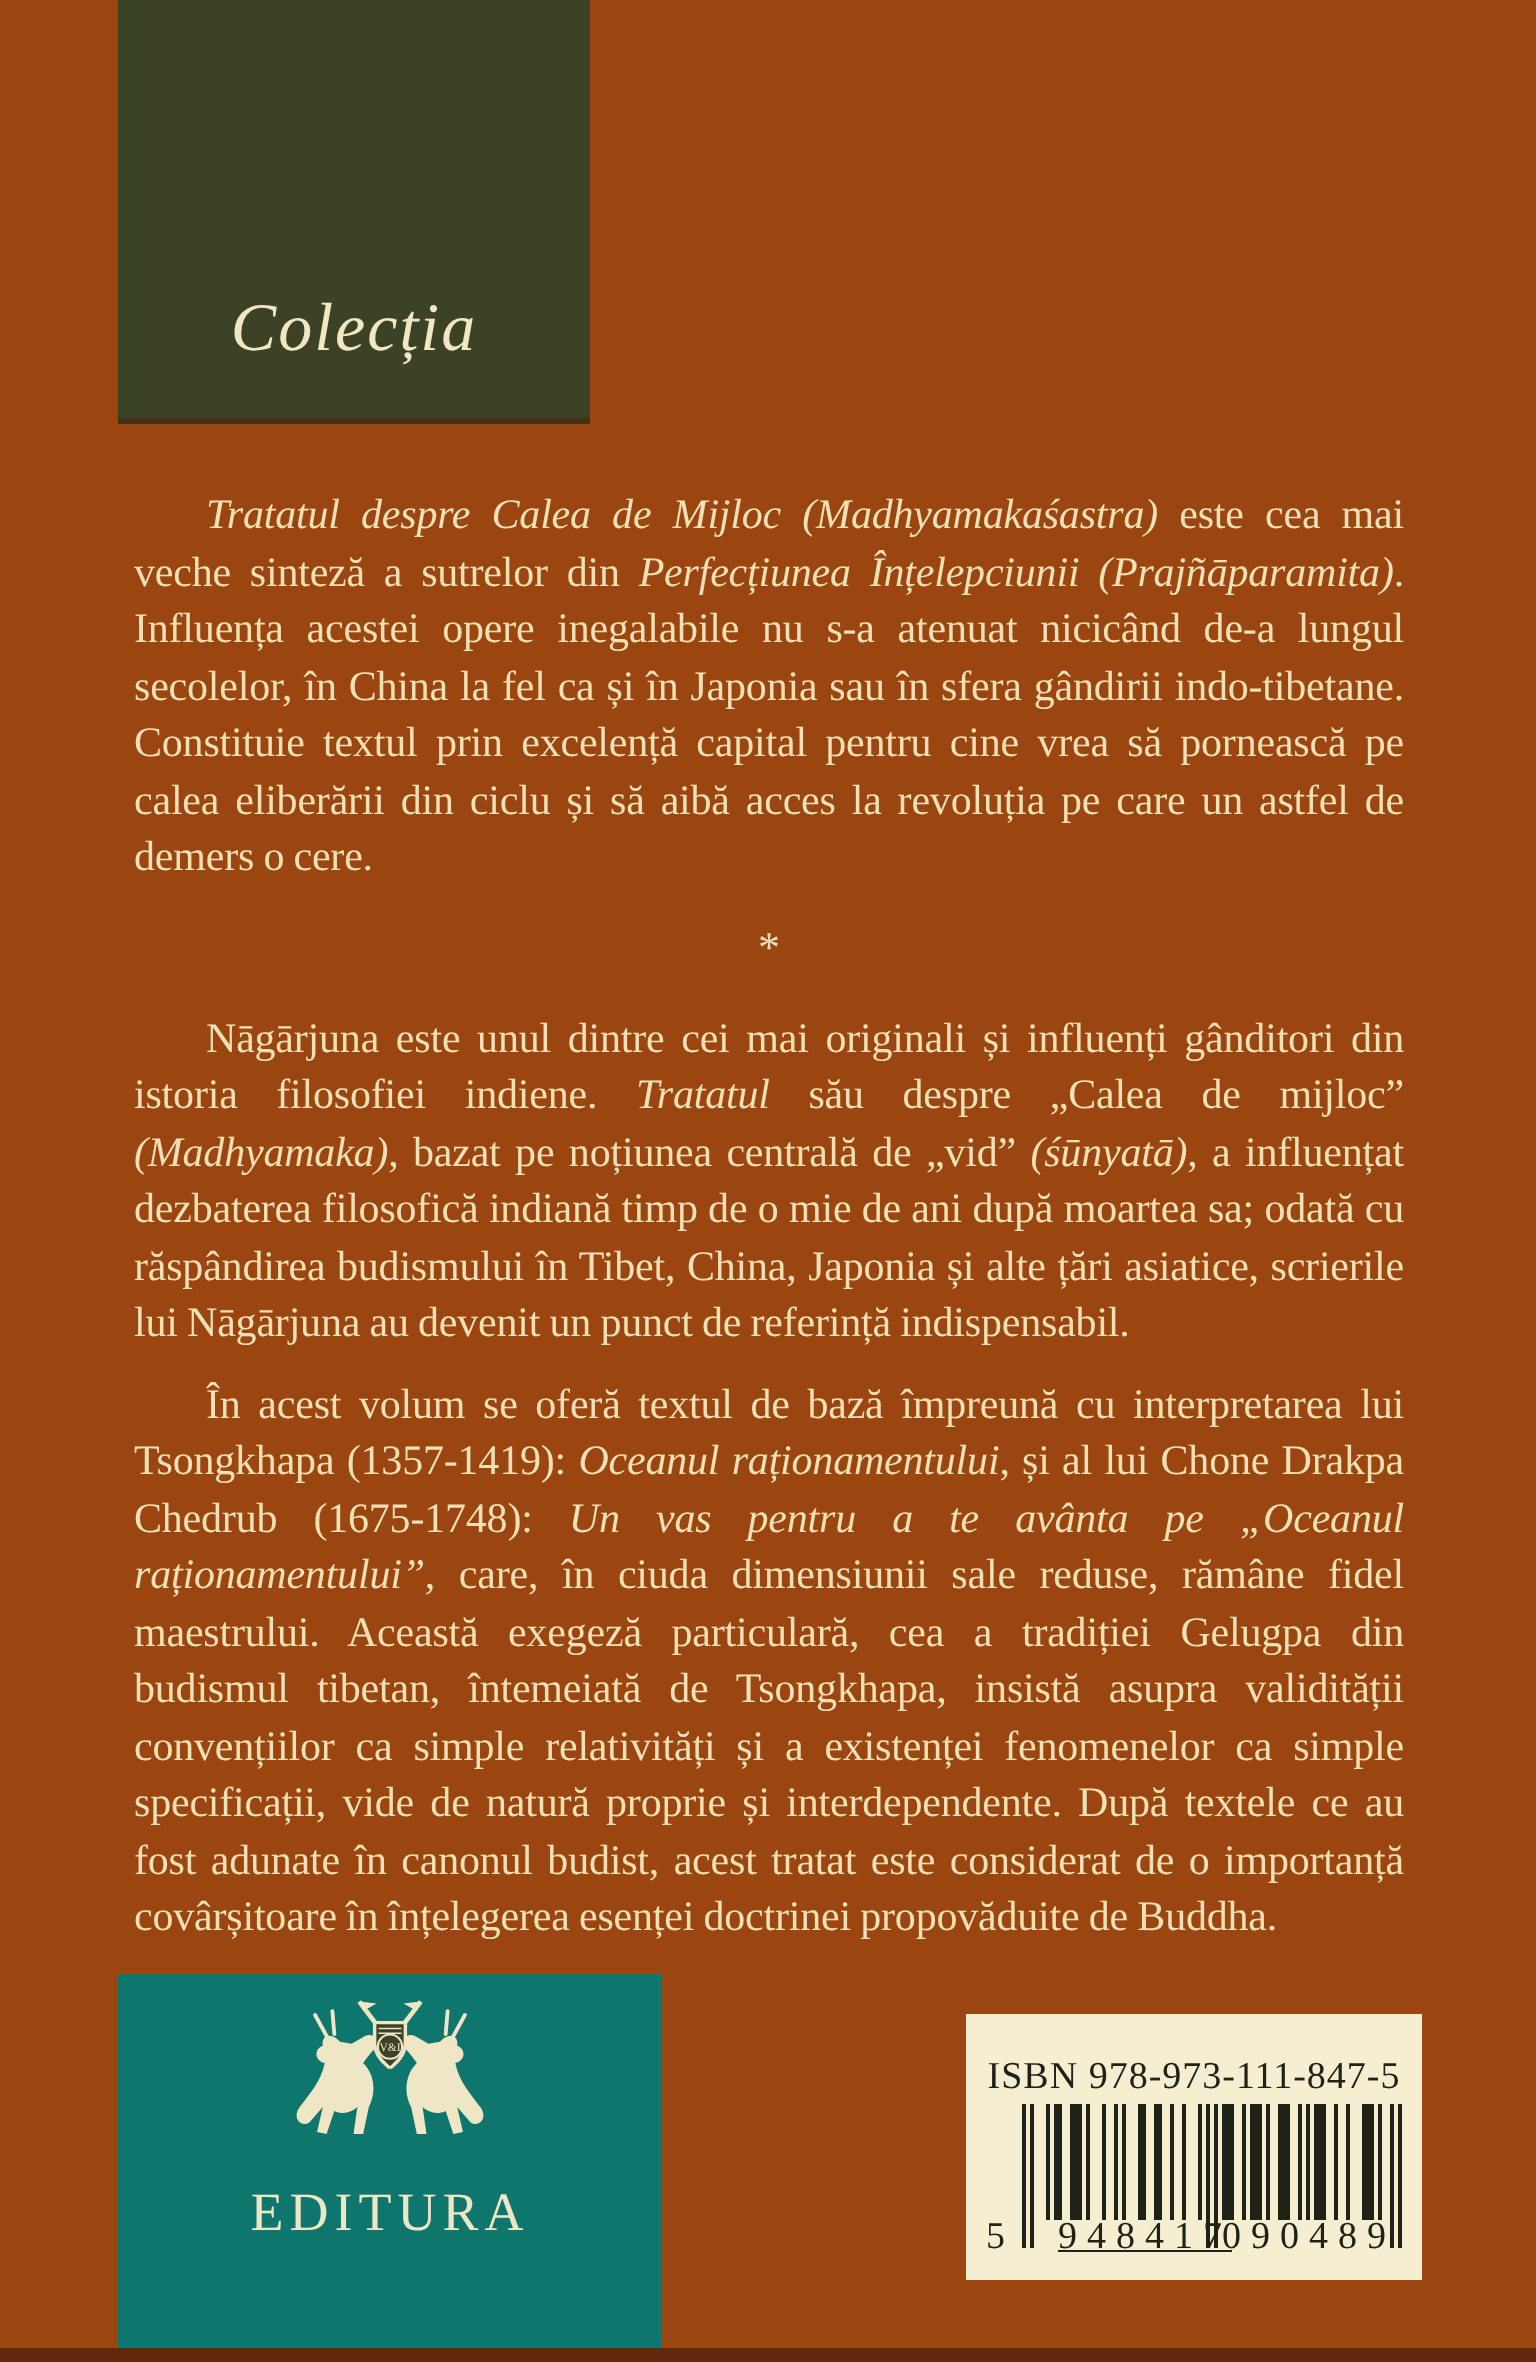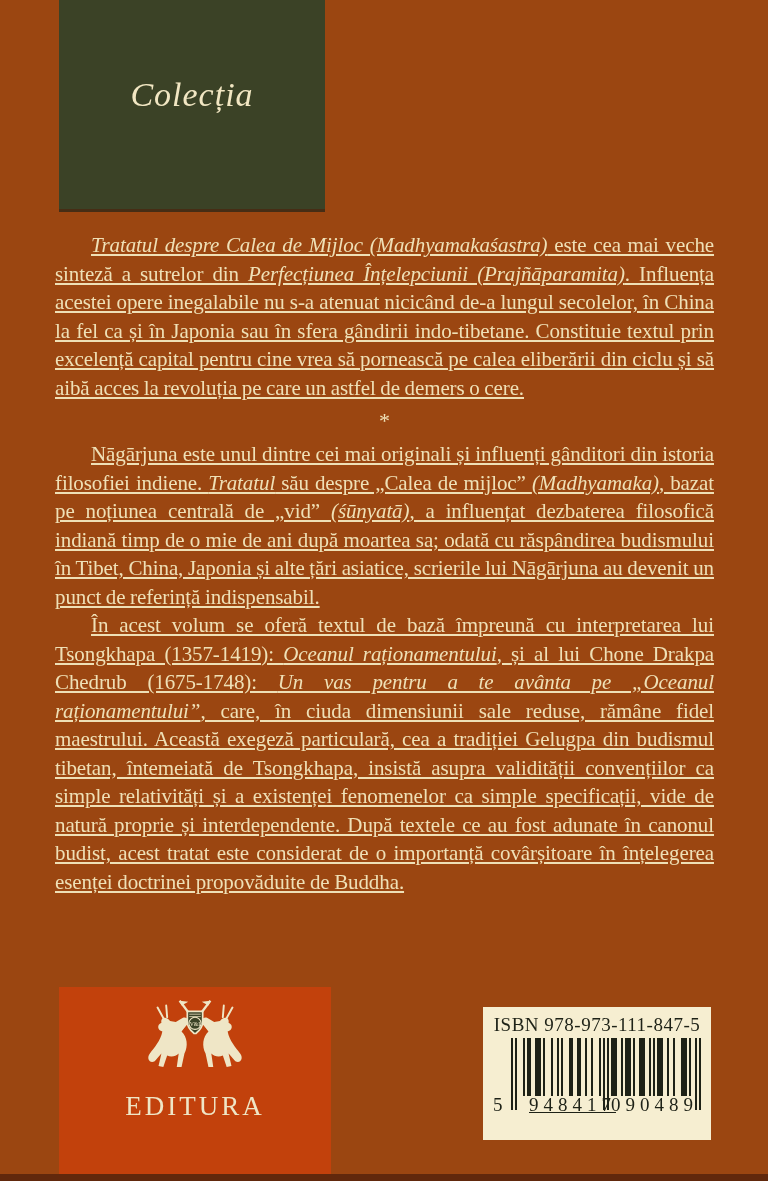--- a/index.html
+++ b/index.html
@@ -5,61 +5,61 @@
   html,body{margin:0;padding:0;background:#7a3a10;}
   .cover{
     position:relative;
     width:768px;height:1181px;
     background:#9b4611;
     overflow:hidden;
     font-family:"Liberation Serif","DejaVu Serif",serif;
   }
   
   .collection-box{
-    position:absolute;left:59px;top:0;width:266px;height:212px;
+    position:absolute;left:59px;top:0;width:236px;height:212px;
     background:#3b4226;
     border-bottom:3px solid rgba(80,30,8,.55);
-    display:flex;flex-direction:column;justify-content:center;align-items:center;
+    display:flex;flex-direction:column;justify-content:flex-end;align-items:center;
     padding-bottom:20px;box-sizing:border-box;
   }
   .collection-line{
     font-style:italic;font-size:34px;line-height:48px;
     color:#f2e7c3;letter-spacing:1px;
   }
   
   .synopsis{
     position:absolute;left:55px;top:231px;width:659px;
     color:#efe0b6;font-size:21px;line-height:28.5px;
     text-align:justify;word-spacing:-0.5px;letter-spacing:-0.1px;
   }
-  .para{margin:0;text-indent:36px;text-decoration:underline;}
+  .para{margin:12px;text-indent:36px;}
   .it{font-style:italic;}
   .separator{
     text-align:center;text-indent:0;
     font-size:22px;line-height:26px;padding:6px 0 6px;
     color:#efe0b6;
   }
   
   .publisher-box{
     position:absolute;left:59px;top:987px;width:272px;height:188px;
-    background:#c2410c;
+    background:#0f766e;
     display:flex;flex-direction:column;align-items:center;
     box-sizing:border-box;padding-top:8px;
   }
   .logo-svg{display:block;width:118px;height:96px;}
   .pub-line{
     font-size:27px;line-height:31px;letter-spacing:3px;
     color:#efe6c6;text-align:center;
   }
   
   .barcode-box{
     position:absolute;left:483px;top:1007px;width:228px;height:133px;
     background:#f6eed1;
     display:flex;flex-direction:column;align-items:center;
-    box-sizing:border-box;padding-top:6px;
+    box-sizing:border-box;padding-top:20px;
   }
   .isbn-line{
     font-size:19px;line-height:24px;letter-spacing:.5px;
     color:#1e2217;white-space:nowrap;
   }
   .bc-inner{position:relative;width:208px;margin-top:1px;}
   .ean-svg{display:block;margin-left:18px;}
   .digits-row{
     position:relative;width:208px;height:22px;margin-top:-16px;
     font-size:19px;color:#1e2217;

